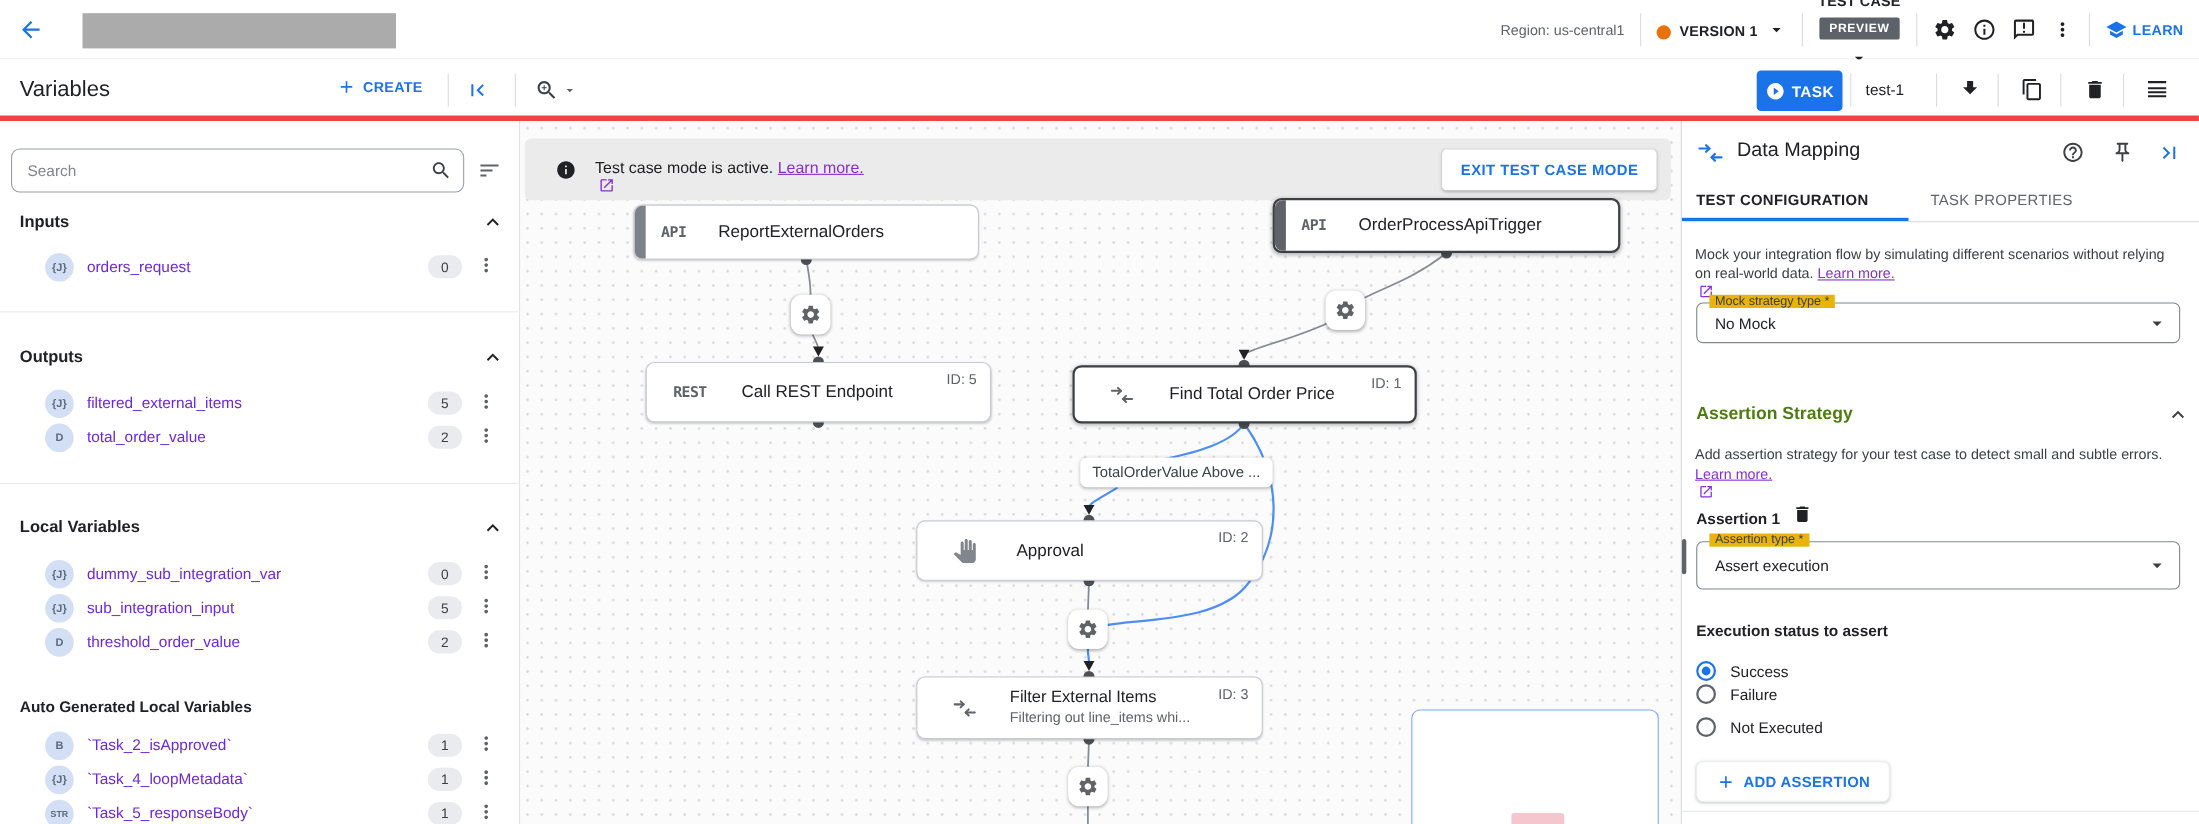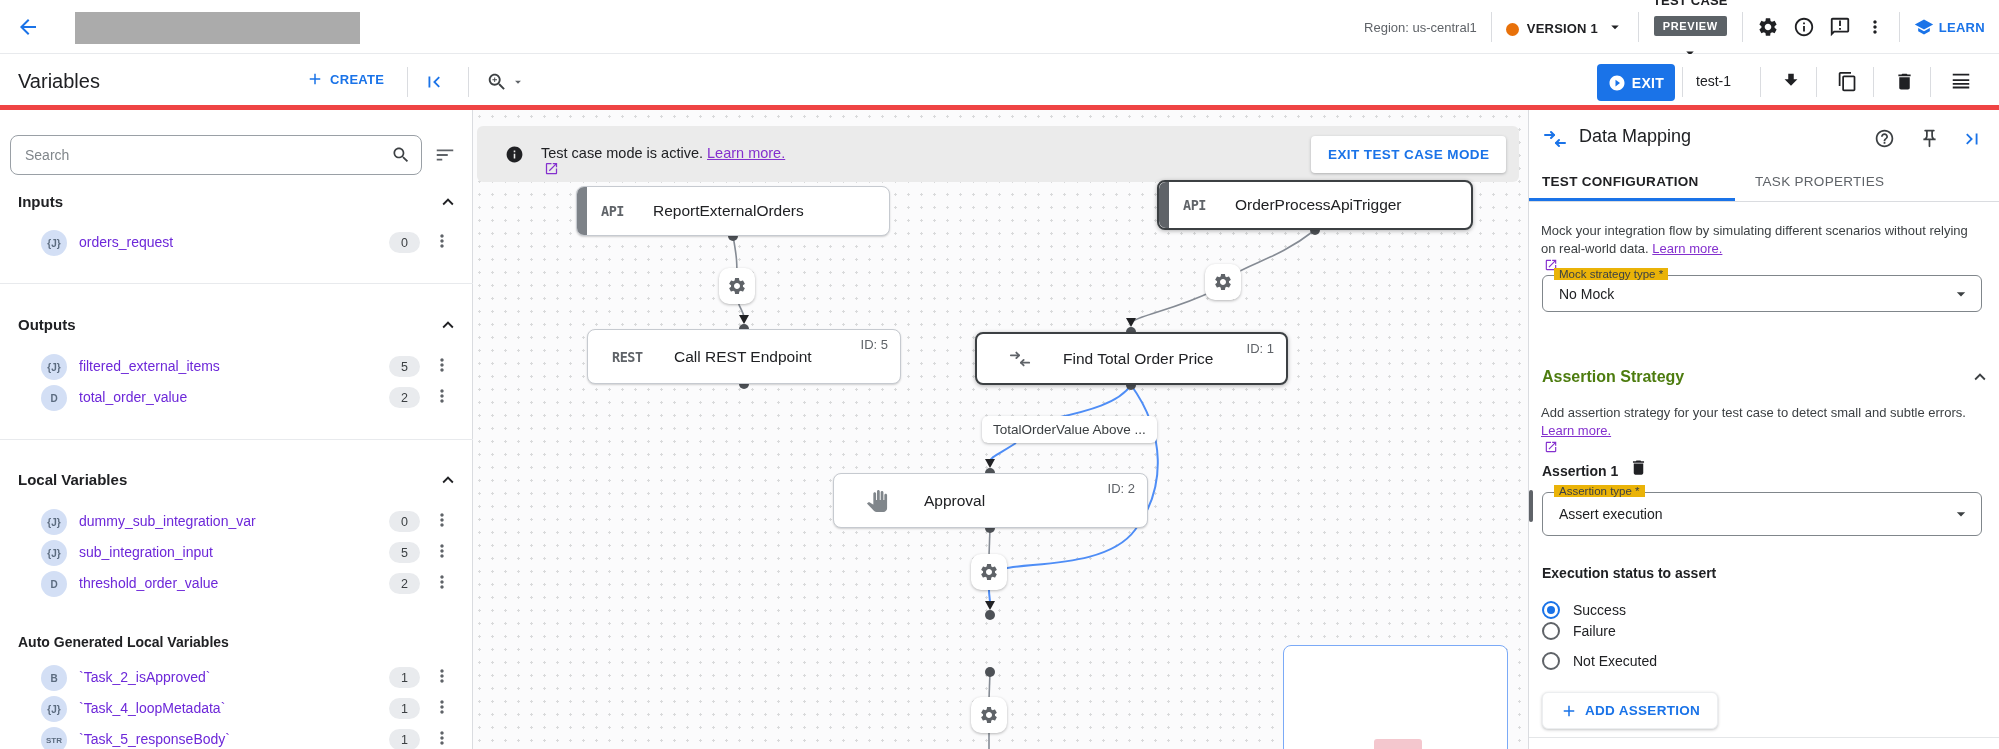--- a/index.html
+++ b/index.html
@@ -193,21 +193,21 @@
           <path d="M15.5 14h-.79l-.28-.27C15.41 12.59 16 11.11 16 9.5 16 5.91 13.09 3 9.5 3S3 5.91 3 9.5 5.91 16 9.5 16c1.61 0 3.09-.59 4.23-1.57l.27.28v.79l5 4.99L20.49 19l-4.99-5zm-6 0C7.01 14 5 11.99 5 9.5S7.01 5 9.5 5 14 7.01 14 9.5 11.99 14 9.5 14zm2.5-4h-2v2H9v-2H7V9h2V7h1v2h2v1z"></path>
         </svg>
       <svg class="ic" width="14" height="14" viewBox="0 0 24 24" fill="#5f6368">
           <path d="M7 10l5 5 5-5z"></path>
         </svg>
     </div>
     <div class="testbtn">
       <svg class="ic" width="18" height="18" viewBox="0 0 24 24" fill="#ffffff">
           <path d="M12 2C6.48 2 2 6.48 2 12s4.48 10 10 10 10-4.48 10-10S17.52 2 12 2zm-2 14.5v-9l6 4.5-6 4.5z"></path>
         </svg>
-      <span>EXIT</span>
+      <span>TASK</span>
     </div>
     <div class="tb2div" style="left:1682px;"></div>
     <span class="testname">test-1</span>
     <div class="tb2div" style="left:1760px;"></div>
     <div class="abs iconbtn" style="left:1780px;top:17px;">
       <svg class="ic" width="22" height="22" viewBox="0 0 24 24" fill="#202124">
           <path d="M19 9h-4V3H9v6H5l7 7 7-7z"></path>
         </svg>
     </div>
     <div class="tb2div" style="left:1816px;"></div>
@@ -463,20 +463,33 @@
     <div class="edgelabel">TotalOrderValue Above ...</div>
 
     <div class="node" style="left:360px;top:363px;width:315px;height:55px;">
       <svg class="ic nicon" width="22" height="22" viewBox="0 0 24 24" fill="#80868b">
           <path d="M23 5.5V20c0 2.2-1.8 4-4 4h-7.3c-1.08 0-2.1-.43-2.85-1.19L1 14.83s1.26-1.23 1.3-1.25c.22-.19.49-.29.79-.29.22 0 .42.06.6.16.04.01 4.31 2.46 4.31 2.46V4c0-.83.67-1.5 1.5-1.5S11 3.17 11 4v7h1V1.5c0-.83.67-1.5 1.5-1.5S15 .67 15 1.5V11h1V2.5c0-.83.67-1.5 1.5-1.5s1.5.67 1.5 1.5V11h1V5.5c0-.83.67-1.5 1.5-1.5s1.5.67 1.5 1.5z"></path>
         </svg>
       <span class="ntitle" style="left:90px;">Approval</span>
       <span class="nid">ID: 2</span>
     </div>
 
+    <div class="node" style="left:360px;top:505px;width:315px;height:57px;">
+      <svg class="ic nicon" width="22" height="22" viewBox="0 0 24 24" fill="none" stroke="#5f6368" stroke-width="2" stroke-linecap="round" stroke-linejoin="round">
+          <path d="M2 8h9"></path>
+          <path d="M8 5l3 3-3 3"></path>
+          <path d="M22 16h-9"></path>
+          <path d="M16 13l-3 3 3 3"></path>
+        </svg>
+      <div class="ntext2">
+        <div class="t">Filter External Items</div>
+        <div class="s">Filtering out line_items whi...</div>
+      </div>
+      <span class="nid">ID: 3</span>
+    </div>
 
     <div class="bluebox">
       <div class="pinkbit"></div>
     </div>
   </div>
 
   <div class="panel">
     <svg class="ic p-mapic" width="24" height="24" viewBox="0 0 24 24" fill="none" stroke="#1a73e8" stroke-width="2" stroke-linecap="round" stroke-linejoin="round">
         <path d="M2 8h9"></path>
         <path d="M8 5l3 3-3 3"></path>

